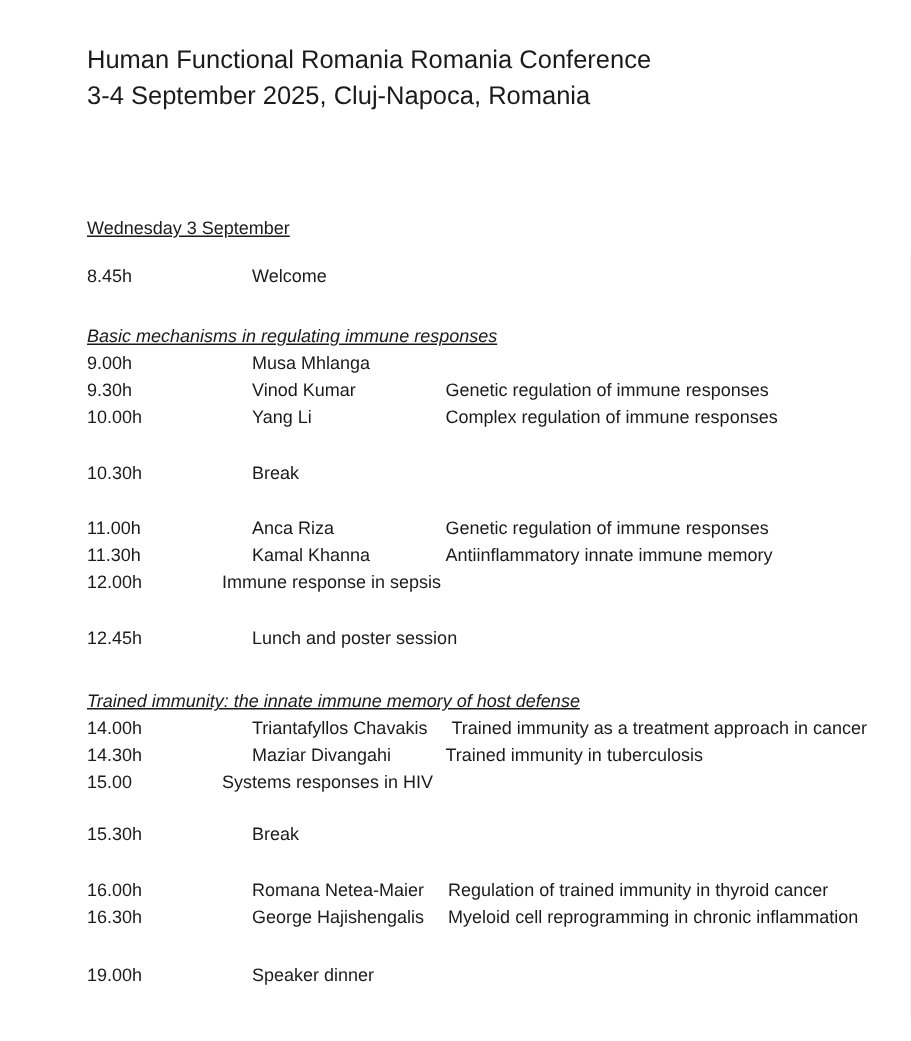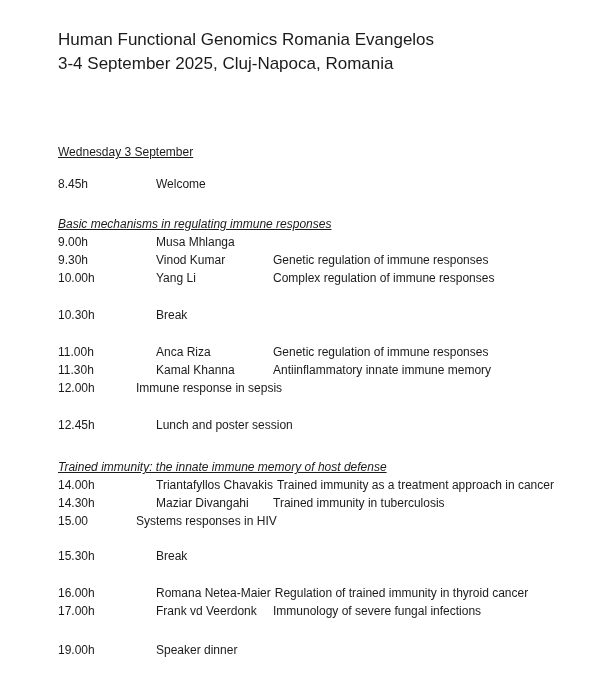--- a/index.html
+++ b/index.html
@@ -20,38 +20,38 @@
     line-height: 24px;
   }
   .day-header {
     margin-top: 67px;
     text-decoration: underline;
   }
   .session-heading {
     font-style: italic;
     text-decoration: underline;
   }
-  .row { display: flex; }
+  .row { display: flex; gap: 12px; }
   .col-time { flex: none; width: 78px; white-space: nowrap; }
   .col-name { flex: none; min-width: 113px; margin-right: 4px; white-space: nowrap; margin-left: 20px; }
   .col-topic { flex: none; white-space: nowrap; }
   .gap-14 { margin-top: 14px; }
   .gap-17 { margin-top: 17px; }
   .gap-19 { margin-top: 19px; }
   .gap-20 { margin-top: 24px; }
   .gap-21 { margin-top: 21px; }
   .gap-22 { margin-top: 22px; }
 </style>
 </head>
 <body>
 
 <div class="page">
 
   <div class="title">
-    <div>Human Functional Genomics Romania Evangelos</div>
+    <div>Human Functional Romania Romania Conference</div>
     <div>3-4 September 2025, Cluj-Napoca, Romania</div>
   </div>
 
   <div class="day-header">Wednesday 3 September</div>
 
   <div class="row gap-14">
     <span class="col-time">8.45h</span>
     <span class="col-name">Welcome</span>
   </div>
 
@@ -118,23 +118,23 @@
     <span class="col-time">15.30h</span>
     <span class="col-name">Break</span>
   </div>
 
   <div class="row gap-19">
     <span class="col-time">16.00h</span>
     <span class="col-name">Romana Netea-Maier</span>
     <span class="col-topic">Regulation of trained immunity in thyroid cancer</span>
   </div>
   <div class="row">
-    <span class="col-time">17.00h</span>
-    <span class="col-name">Frank vd Veerdonk</span>
-    <span class="col-topic">Immunology of severe fungal infections</span>
+    <span class="col-time">16.30h</span>
+    <span class="col-name">George Hajishengalis</span>
+    <span class="col-topic">Myeloid cell reprogramming in chronic inflammation</span>
   </div>
 
   <div class="row gap-21">
     <span class="col-time">19.00h</span>
     <span class="col-name">Speaker dinner</span>
   </div>
 
 </div>
 
 </body></html>

